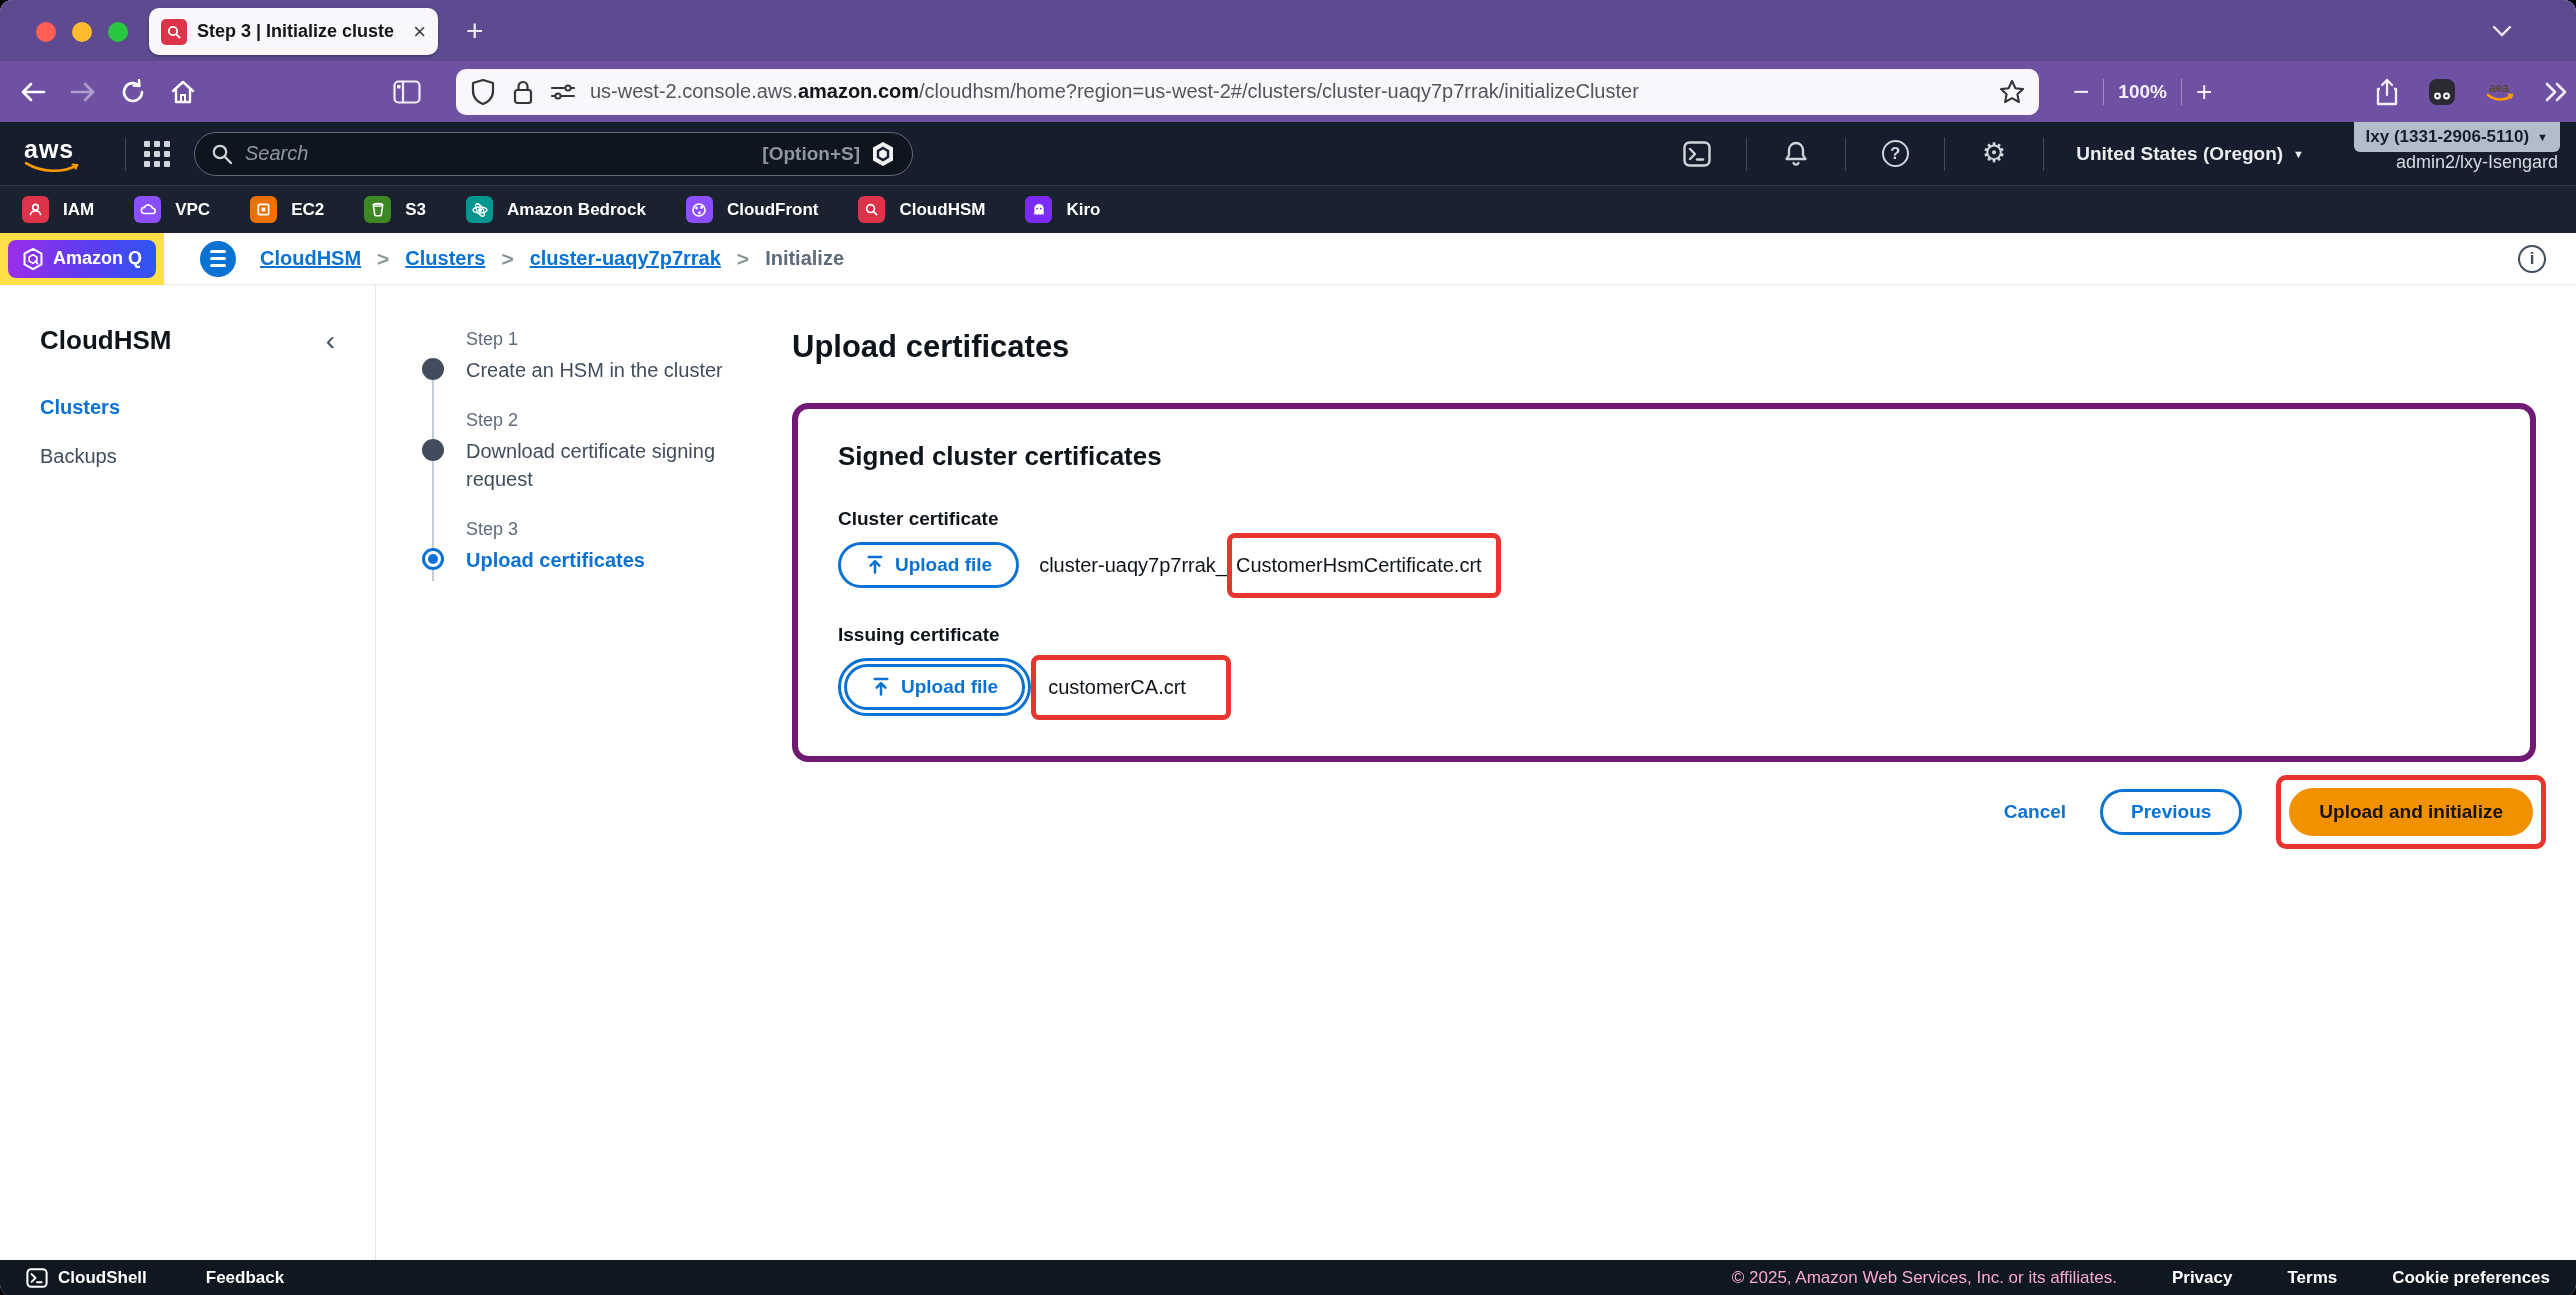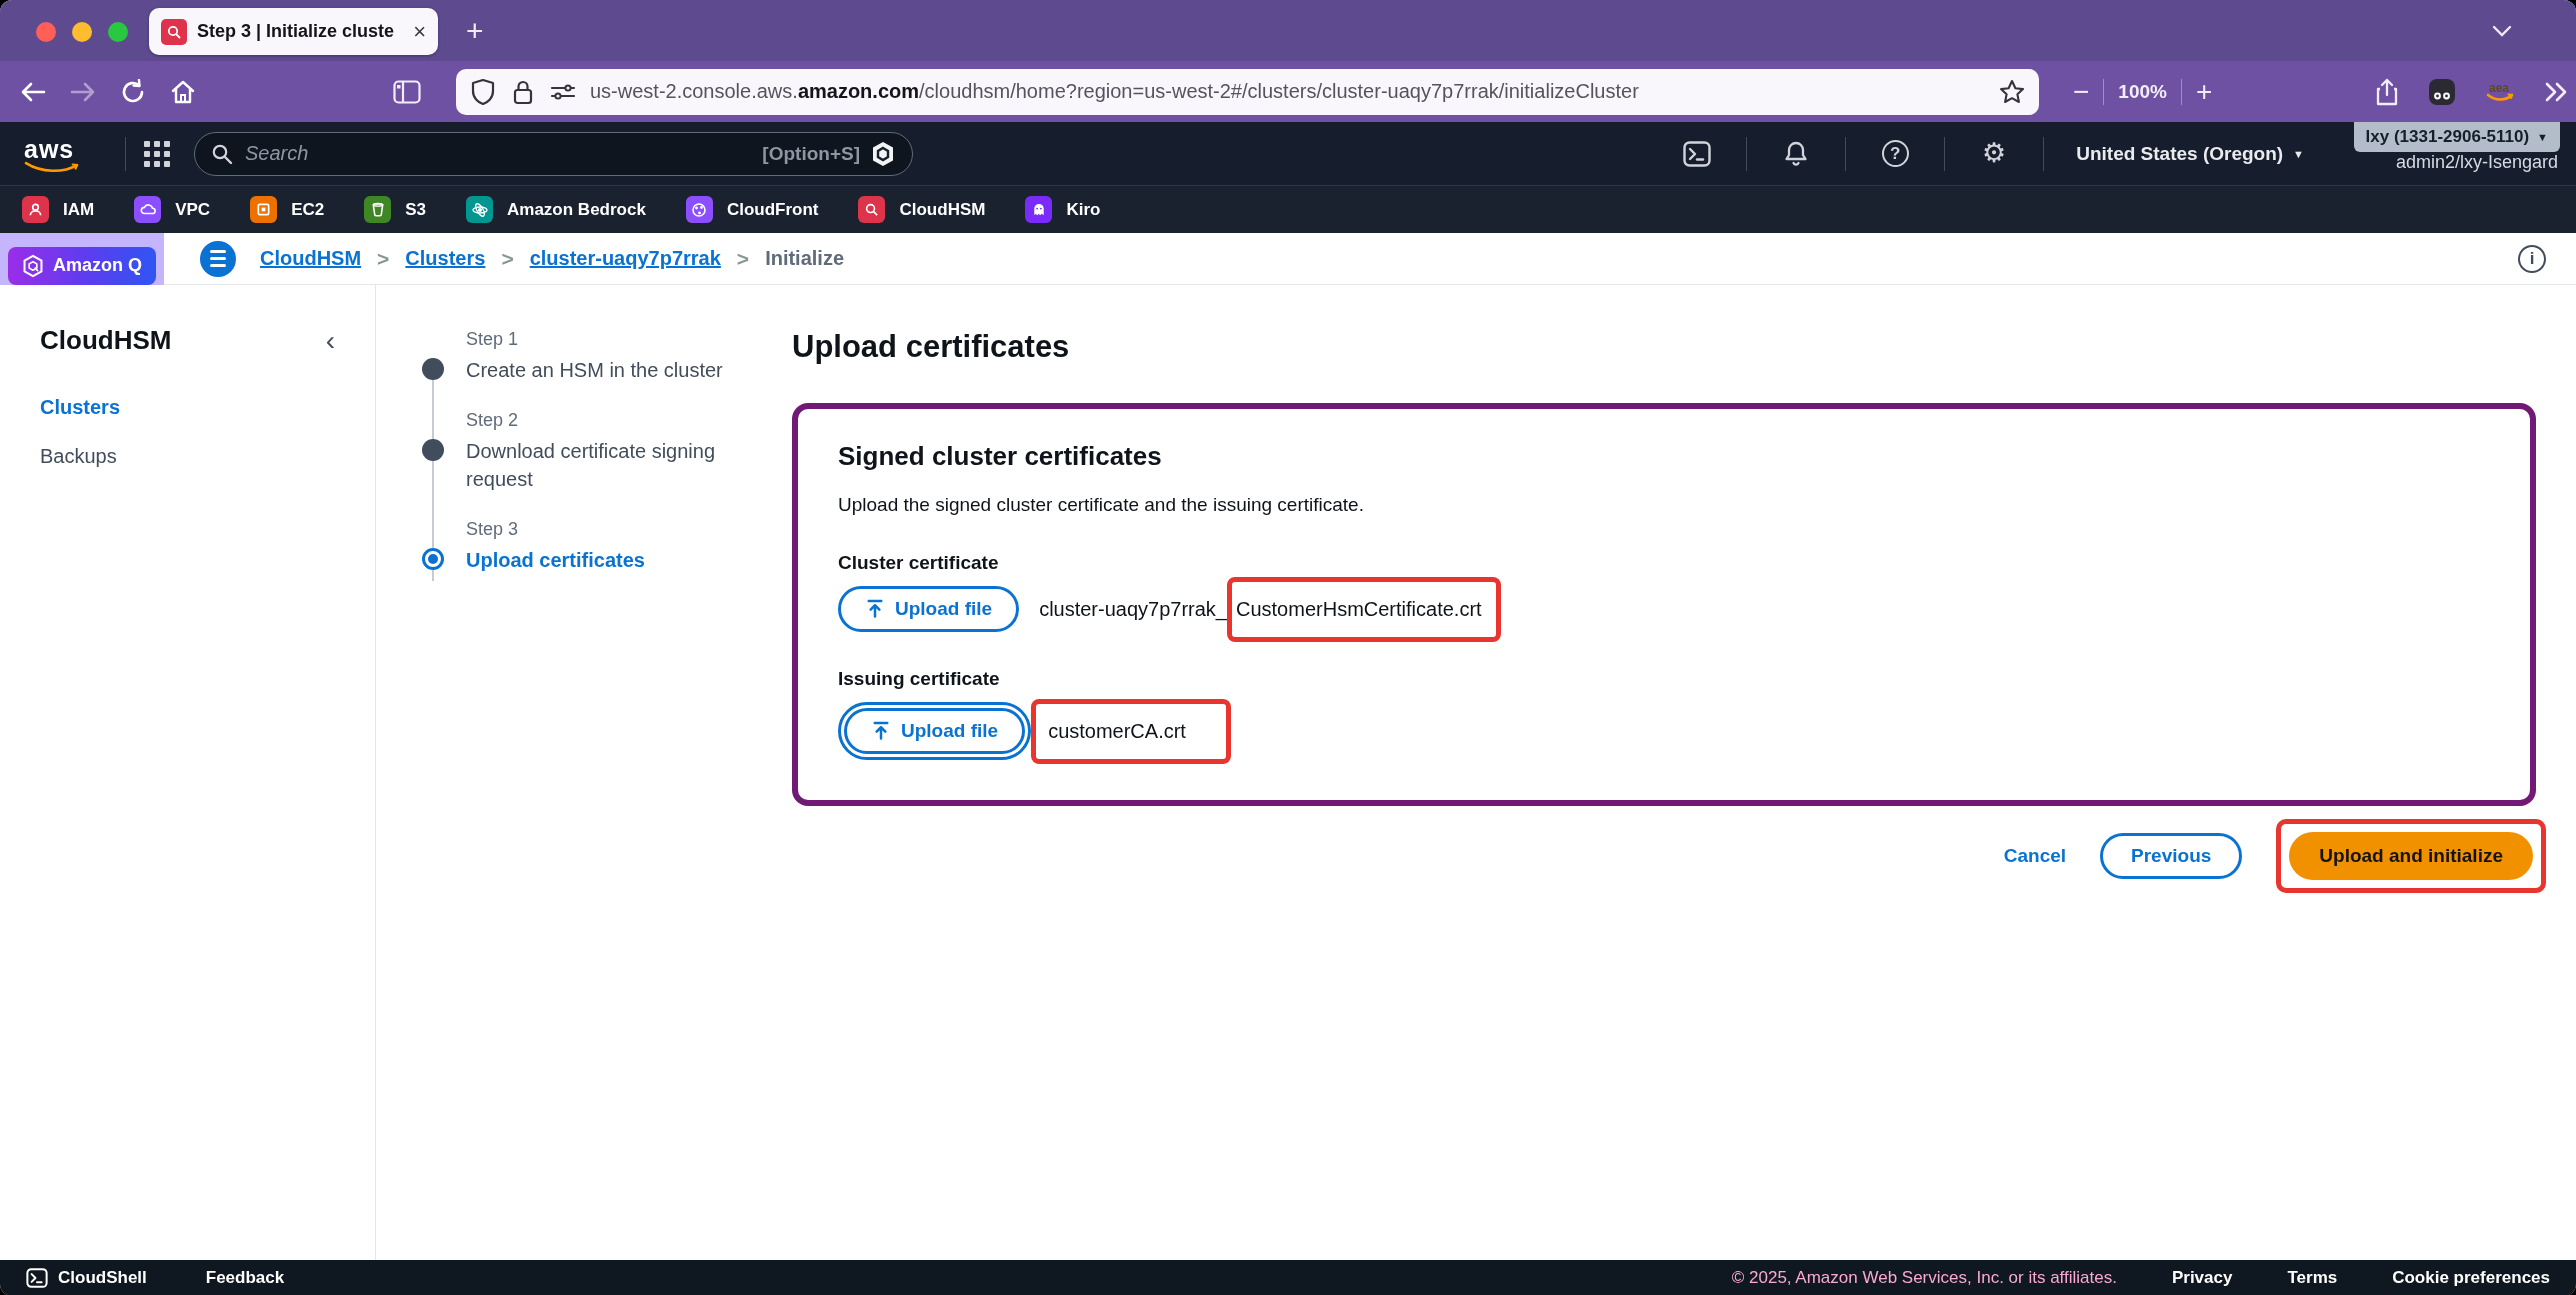--- a/index.html
+++ b/index.html
@@ -53,21 +53,21 @@
   .account-user { position:absolute; top:30px; right:18px; color:#d5dbe2; font-size:18px; font-weight:400; }
 
   
   .favbar { height:48px; background:#1a2230; border-top:1px solid #2e3743; display:flex; align-items:center; padding:0 22px; gap:40px; }
   .fav-item { display:flex; align-items:center; gap:14px; }
   .fav-ic { width:27px; height:27px; border-radius:6px; display:flex; align-items:center; justify-content:center; flex:none; }
   .fav-label { color:#fff; font-size:17px; font-weight:700; white-space:nowrap; }
 
   
   .crumbrow { position:relative; height:52px; background:#fff; border-bottom:1px solid #e4e7ea; display:flex; align-items:center; }
-  .qblock { width:164px; height:52px; background:#c4b5fd; display:flex; align-items:flex-end; justify-content:center; flex:none; }
+  .qblock { width:164px; height:52px; background:#fde047; display:flex; align-items:center; justify-content:center; flex:none; }
   .qbtn { height:38px; border-radius:8px; padding:0 14px; display:flex; align-items:center; gap:9px; background:linear-gradient(90deg,#9a2ee8 0%,#5b3df0 55%,#2f55f2 100%); color:#fff; font-size:18px; font-weight:700; }
   .menu-circle { width:36px; height:36px; border-radius:50%; background:#0972d3; margin-left:36px; display:flex; flex-direction:column; align-items:center; justify-content:center; gap:4px; flex:none; }
   .menu-circle i { width:16px; height:3px; background:#fff; border-radius:2px; }
   .crumbs { display:flex; align-items:center; gap:16px; margin-left:24px; font-size:20px; }
   .crumb-link { color:#0972d3; font-weight:700; text-decoration:underline; }
   .crumb-sep { color:#879596; font-size:21px; font-weight:700; }
   .crumb-current { color:#5f6b7a; font-weight:600; }
   .info-right { position:absolute; right:30px; top:12px; }
   .info-circle { width:28px; height:28px; border:2.5px solid #414d5c; border-radius:50%; color:#414d5c; font-size:17px; font-weight:700; font-style:normal; display:flex; align-items:center; justify-content:center; }
 
@@ -464,21 +464,20 @@
           <span class="wdot wdot-active"></span>
           <span class="wtitle wtitle-active">Upload certificates</span>
         </div>
       </div>
 
       <div class="mainpanel">
         <h1 class="page-title">Upload certificates</h1>
 
         <div class="card">
           <h2 class="card-title">Signed cluster certificates</h2>
-          <p class="card-desc">Upload the signed cluster certificate and the issuing certificate.</p>
 
           <div class="field-label">Cluster certificate</div>
           <div class="uprow">
             <button class="upload-btn">
               <svg width="20" height="20" viewBox="0 0 16 16">
                   <path d="M3 1.6 H13" stroke="#0972d3" stroke-width="2" stroke-linecap="round"></path>
                   <path d="M8 14 V5 M4.5 8.5 L8 5 L11.5 8.5" fill="none" stroke="#0972d3" stroke-width="2" stroke-linecap="round" stroke-linejoin="round"></path>
                 </svg>
               <span>Upload file</span>
             </button>

